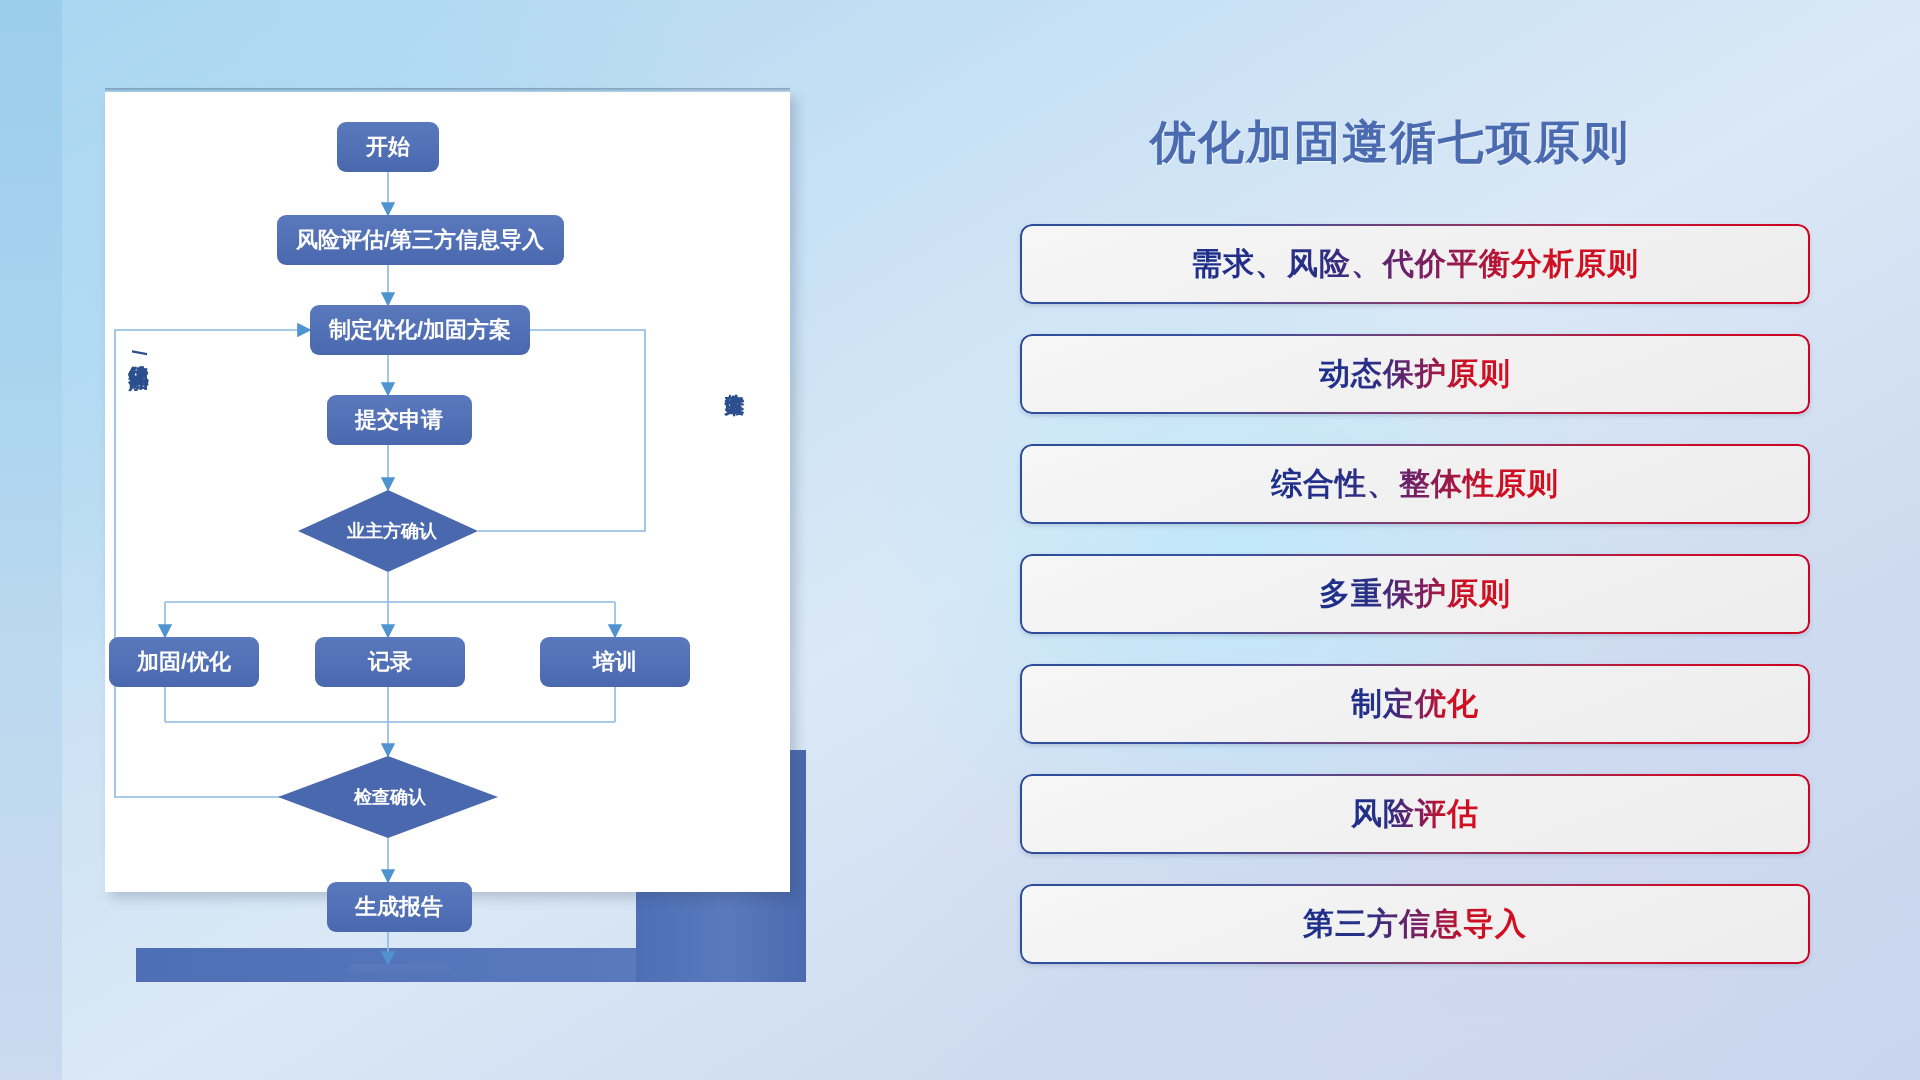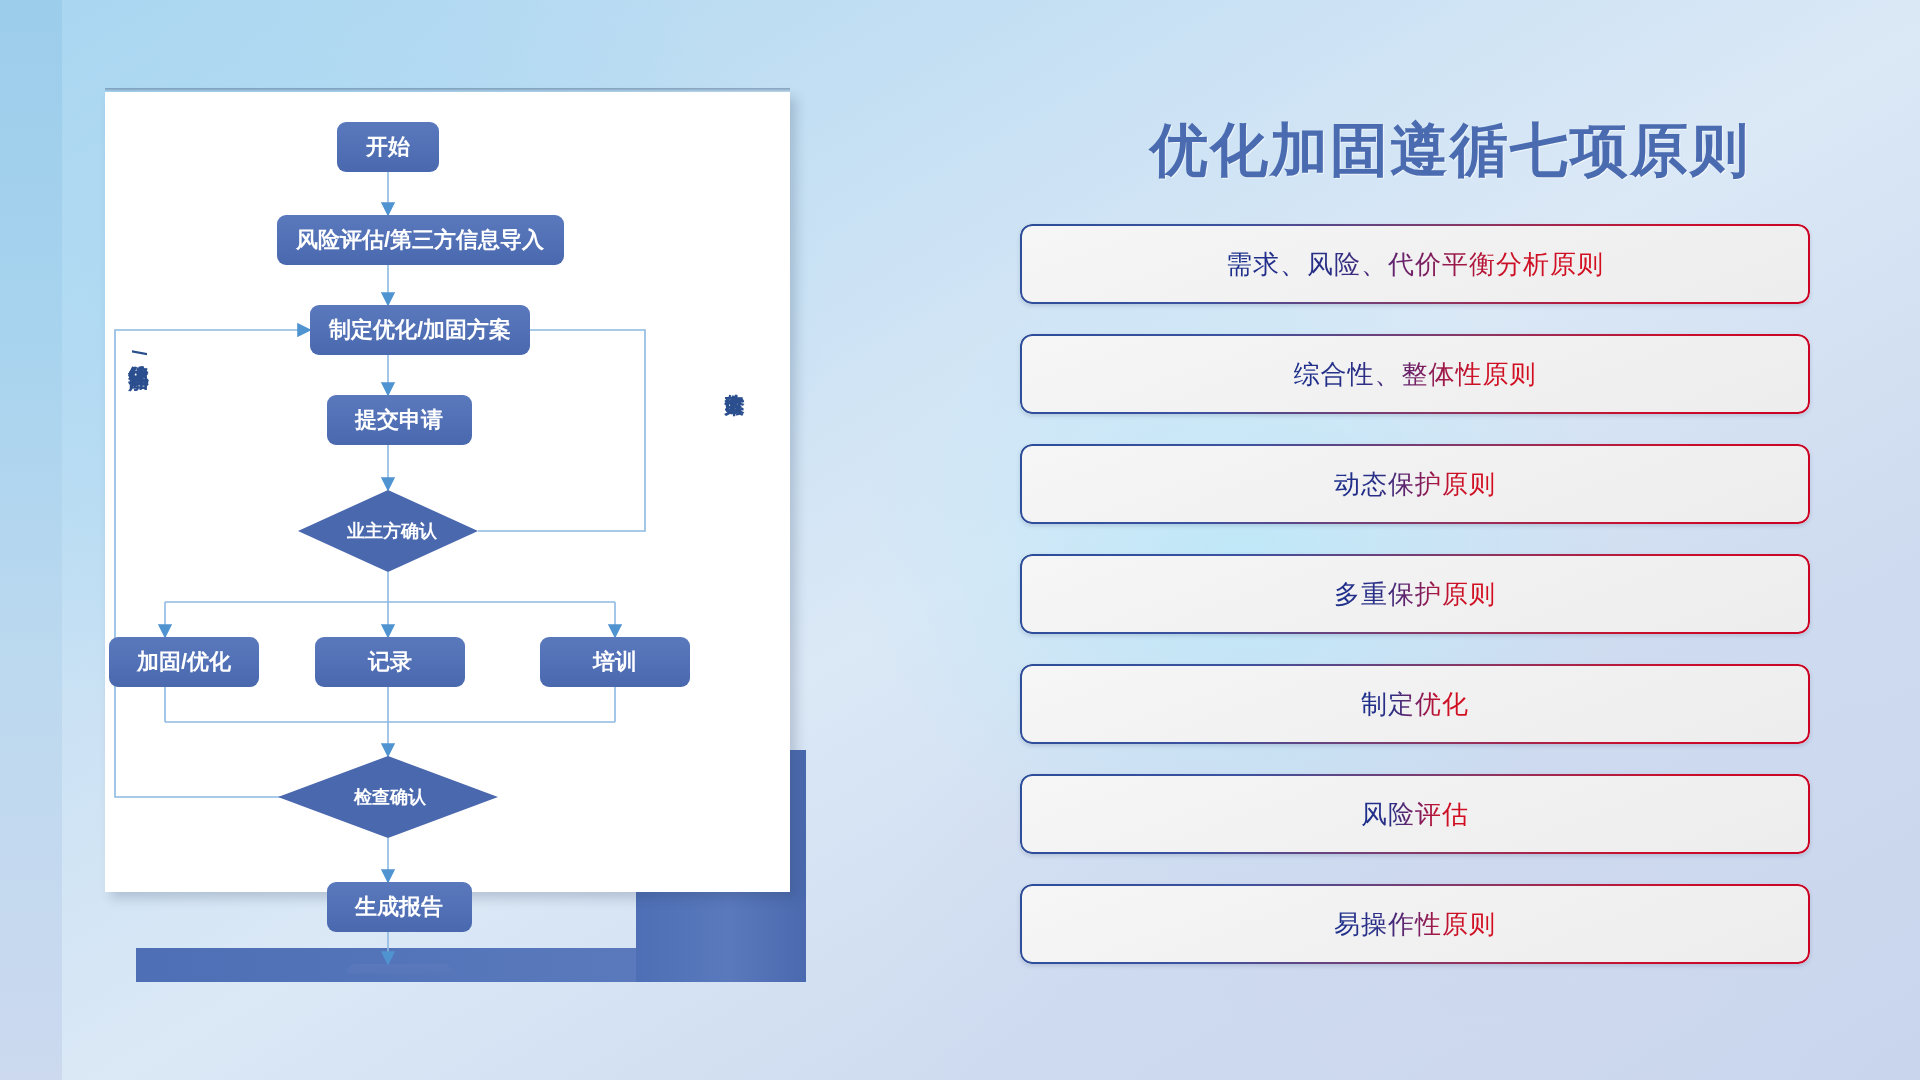--- a/index.html
+++ b/index.html
@@ -46,41 +46,41 @@
     font-weight:bold;text-anchor:middle;dominant-baseline:middle;
   }
   .edge-label{
     fill:#2b4f8e;font-family:"Liberation Sans","DejaVu Sans",sans-serif;
     font-weight:bold;
   }
   
   .right-panel{position:absolute;left:1020px;top:96px;width:830px;height:900px;}
   .panel-title{
     position:absolute;left:130px;top:16px;width:700px;
-    font-size:58px;font-weight:bold;color:#4b6bb0;letter-spacing:2px;
+    font-size:46px;font-weight:bold;color:#4b6bb0;letter-spacing:2px;
     text-shadow:1px 1px 1px rgba(255,255,255,.65);
     white-space:nowrap;
   }
   .principle-list{position:absolute;left:0;top:128px;width:800px;}
   .principle{
     position:relative;width:790px;height:80px;margin-bottom:30px;
     border-radius:12px;
     background:linear-gradient(160deg,#f6f6f6 0%,#f1f1f1 50%,#ededed 100%);
     display:flex;align-items:center;justify-content:center;
     box-shadow:0 2px 4px rgba(50,70,110,.18);
   }
   .principle:before{
     content:"";position:absolute;inset:0;border-radius:12px;padding:2px;
     background:linear-gradient(118deg,#2c4d99 0%,#3b52a0 26%,#8b3663 55%,#c8102e 78%,#cc0022 100%);
     -webkit-mask:linear-gradient(#000 0 0) content-box,linear-gradient(#000 0 0);
     -webkit-mask-composite:xor;mask-composite:exclude;
     pointer-events:none;
   }
   .principle-text{
-    position:relative;font-size:26px;font-weight:normal;letter-spacing:1px;
+    position:relative;font-size:31px;font-weight:bold;letter-spacing:1px;
     background:linear-gradient(90deg,#1c2f8c 0%,#2a2f86 28%,#7a1f62 52%,#cc1025 74%,#d40d1f 100%);
     -webkit-background-clip:text;background-clip:text;color:transparent;
     white-space:nowrap;
   }
 </style>
 </head>
 <body>
 
 <div id="slide">
 
@@ -175,33 +175,33 @@
     </svg>
   </div>
 
   <div class="right-panel">
     <div class="panel-title">优化加固遵循七项原则</div>
     <div class="principle-list">
       <div class="principle">
         <span class="principle-text">需求、风险、代价平衡分析原则</span>
       </div>
       <div class="principle">
+        <span class="principle-text">动态保护原则</span>
+      </div>
+      <div class="principle">
         <span class="principle-text">综合性、整体性原则</span>
       </div>
       <div class="principle">
-        <span class="principle-text">动态保护原则</span>
-      </div>
-      <div class="principle">
         <span class="principle-text">多重保护原则</span>
       </div>
       <div class="principle">
         <span class="principle-text">制定优化</span>
       </div>
       <div class="principle">
         <span class="principle-text">风险评估</span>
       </div>
       <div class="principle">
-        <span class="principle-text">易操作性原则</span>
+        <span class="principle-text">第三方信息导入</span>
       </div>
     </div>
   </div>
 
 </div>
 
 </body></html>

